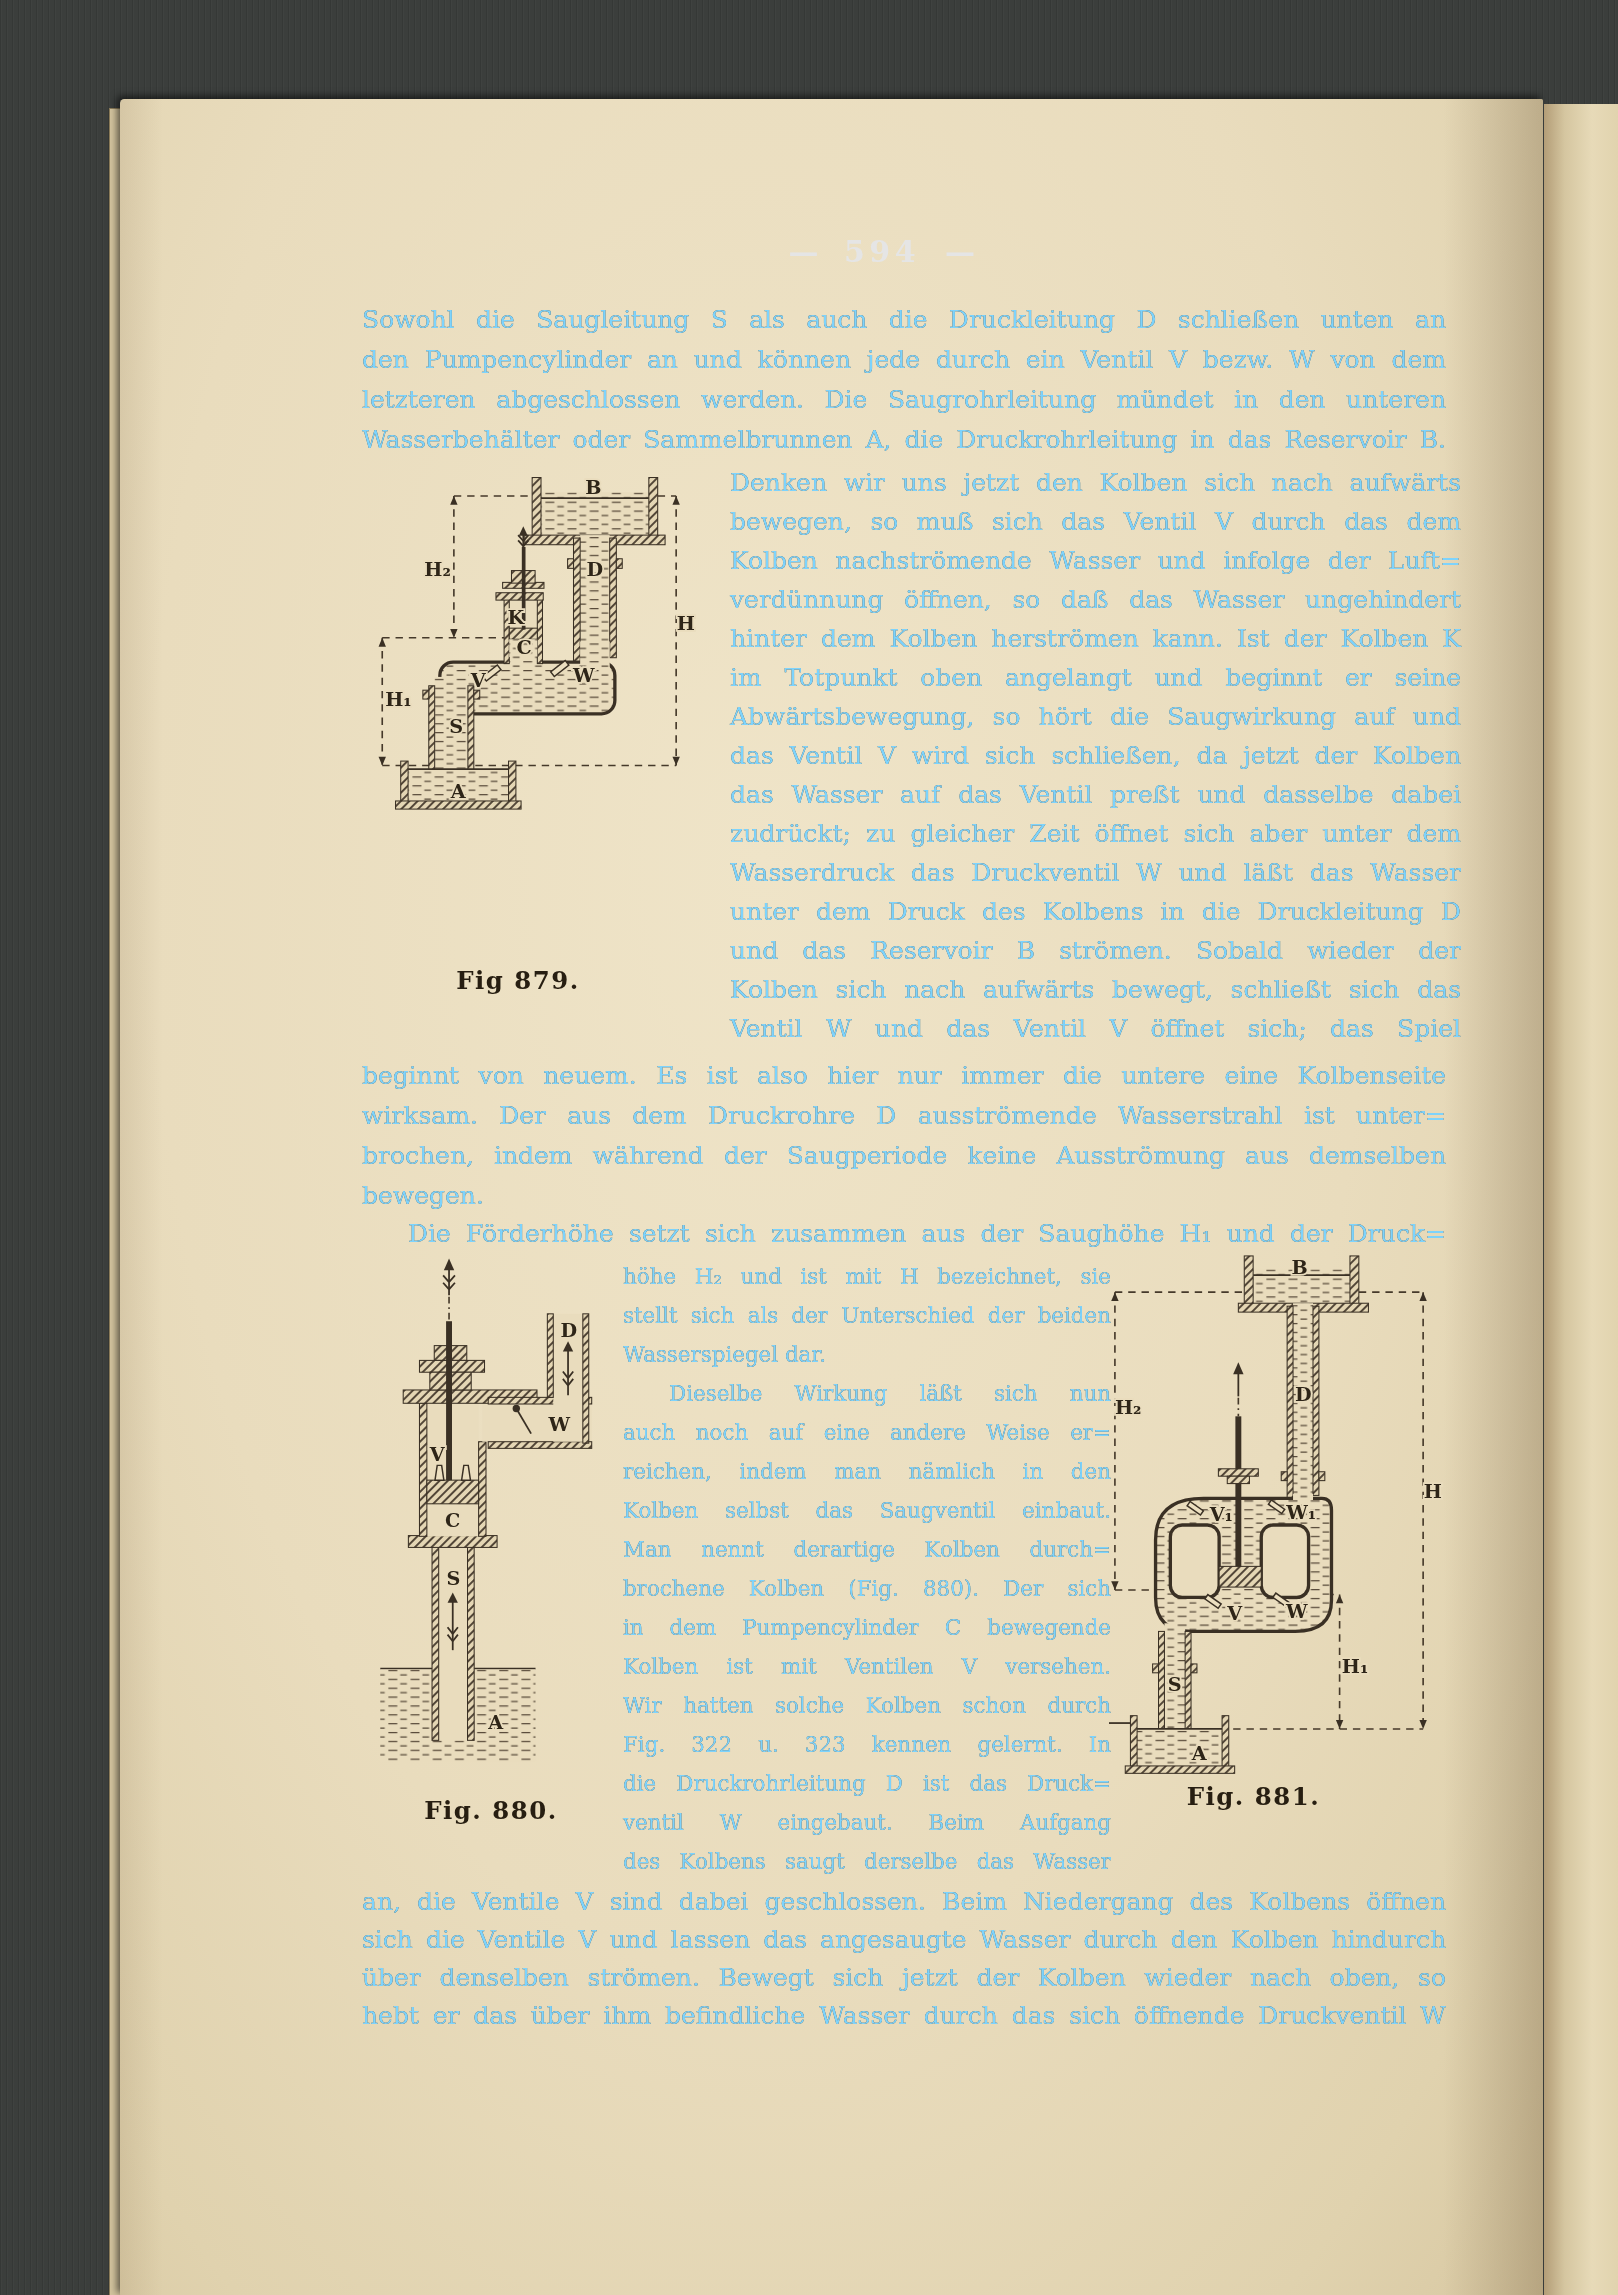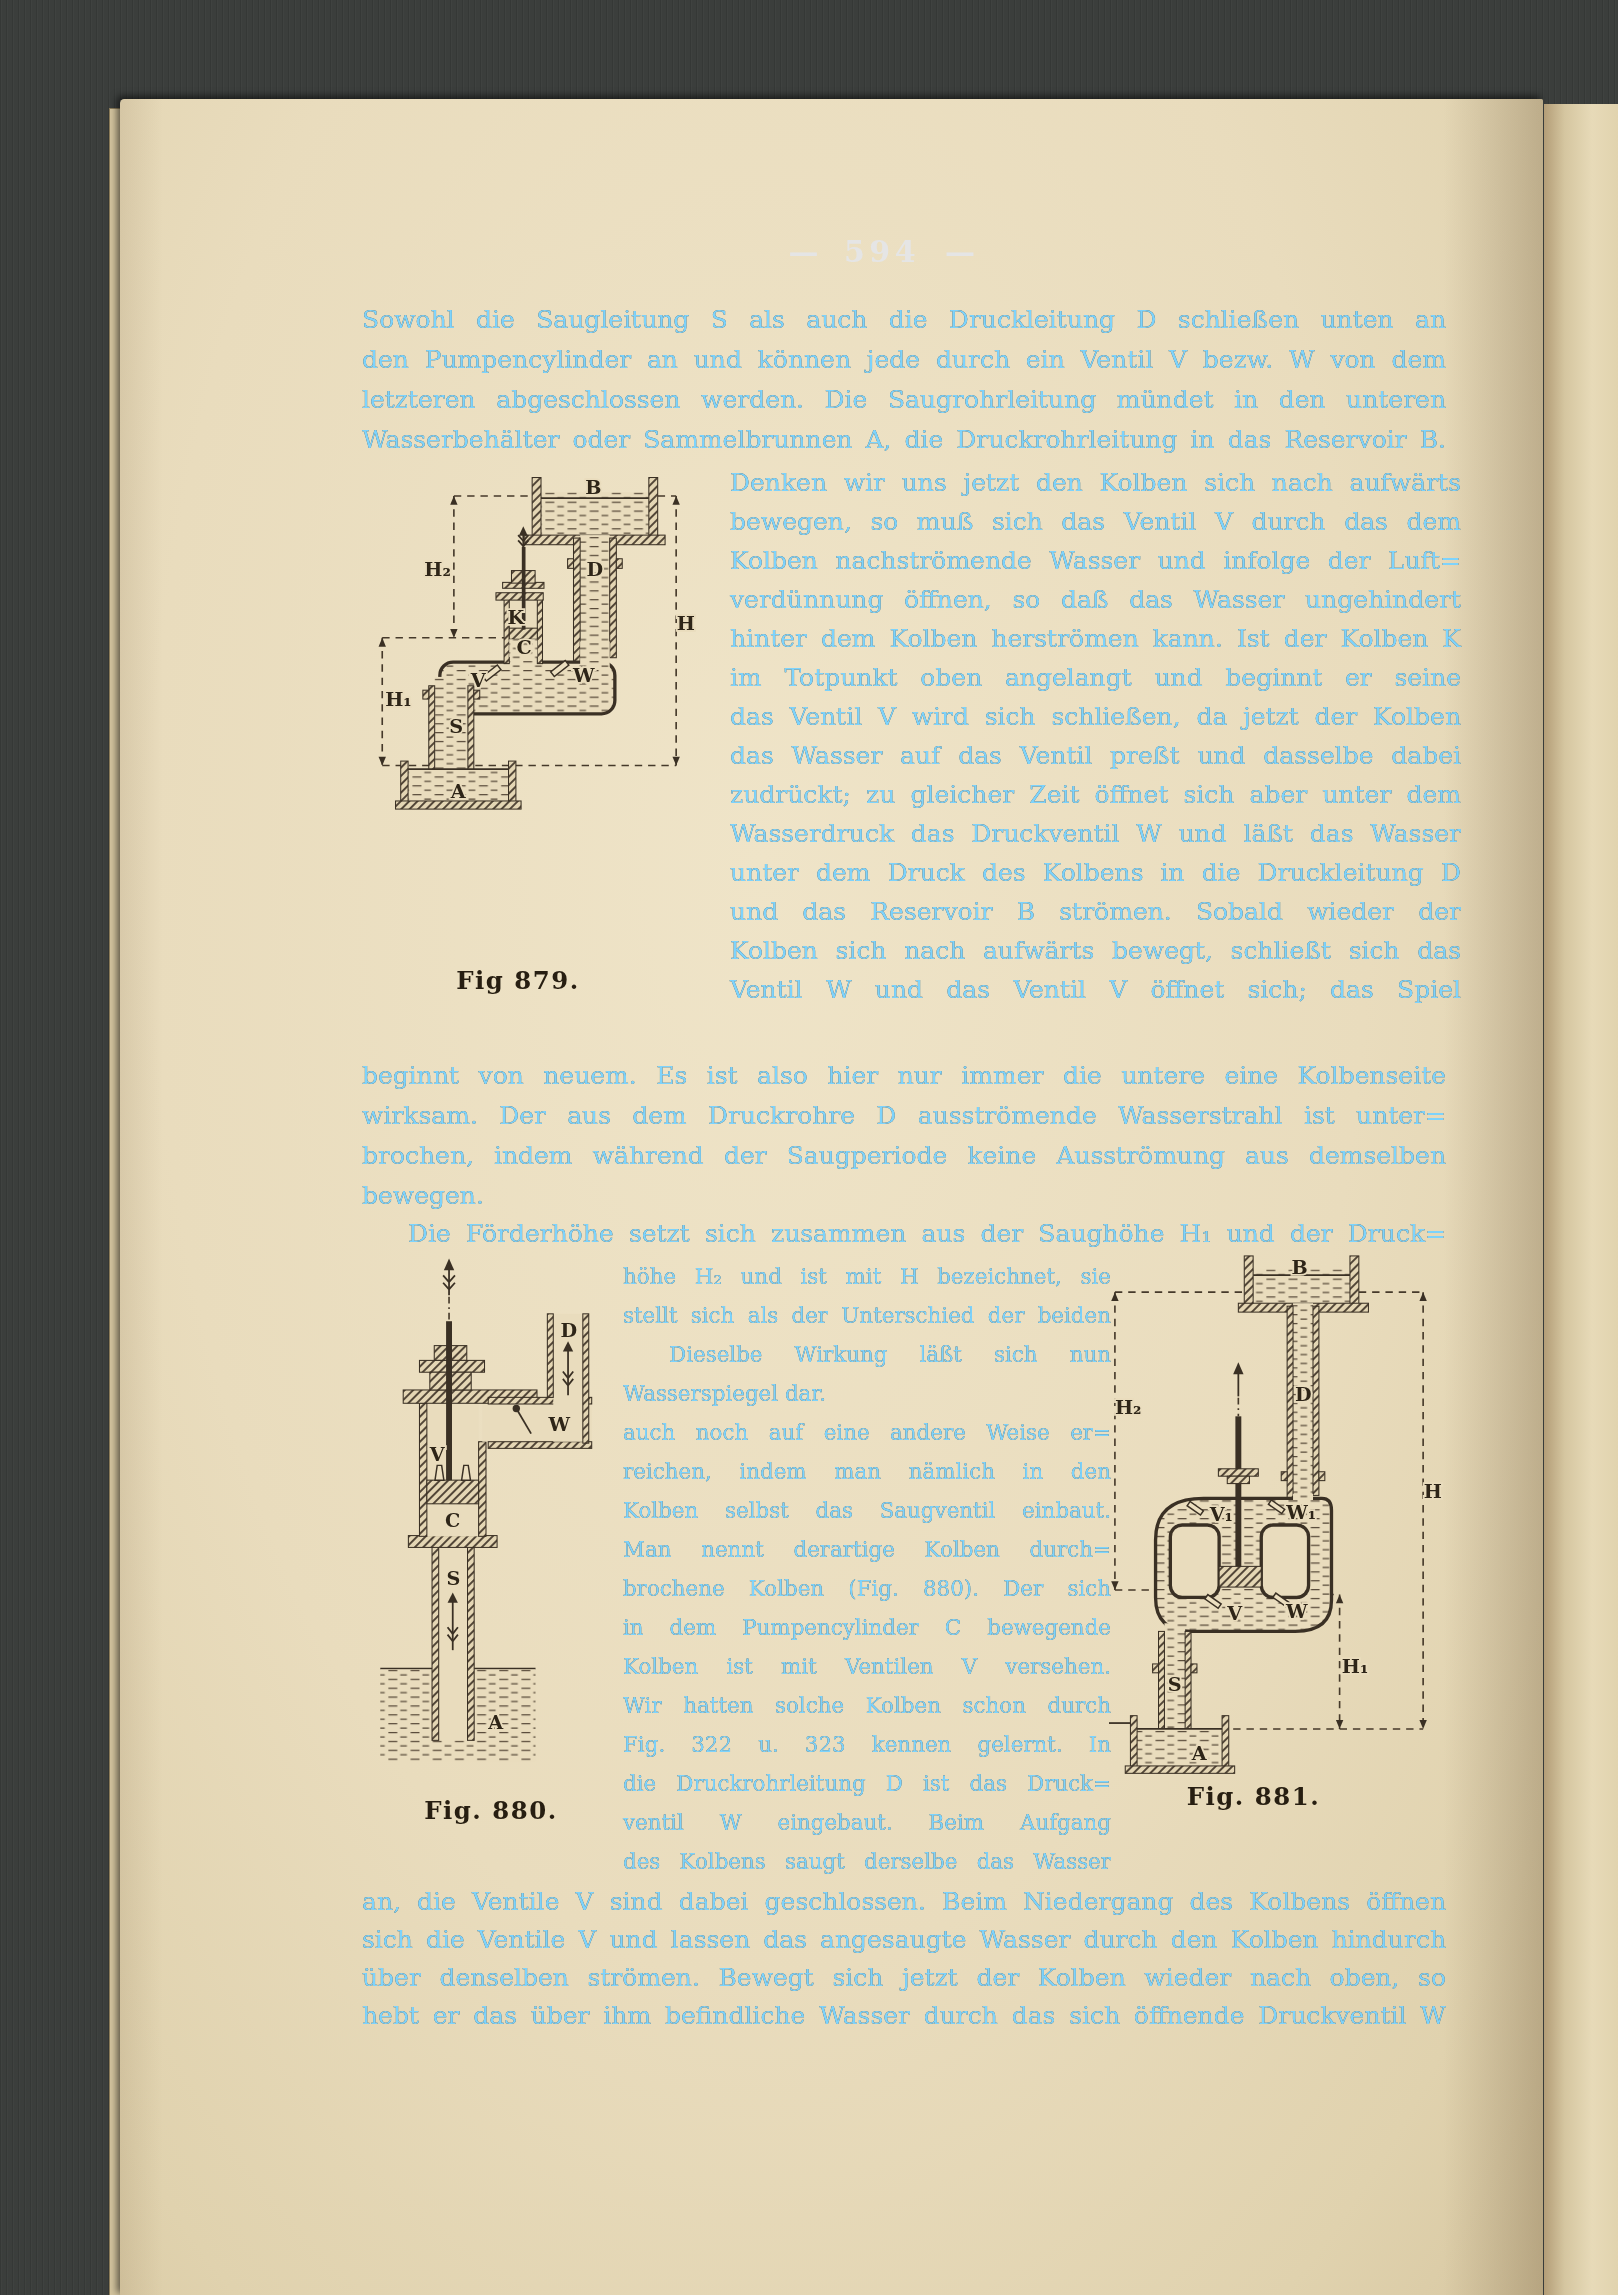--- a/index.html
+++ b/index.html
@@ -168,20 +168,21 @@
 </svg>
 <div id="cap879" class="cap">Fig 879.</div>
 
 <div id="col879" class="tb">
   <div class="ln">Denken wir uns jetzt den Kolben sich nach aufwärts</div>
   <div class="ln">bewegen, so muß sich das Ventil V durch das dem</div>
   <div class="ln">Kolben nachströmende Wasser und infolge der Luft=</div>
   <div class="ln">verdünnung öffnen, so daß das Wasser ungehindert</div>
   <div class="ln">hinter dem Kolben herströmen kann.  Ist der Kolben K</div>
   <div class="ln">im Totpunkt oben angelangt und beginnt er seine</div>
+  <div class="ln">Abwärtsbewegung, so hört die Saugwirkung auf und</div>
   <div class="ln">das Ventil V wird sich schließen, da jetzt der Kolben</div>
   <div class="ln">das Wasser auf das Ventil preßt und dasselbe dabei</div>
   <div class="ln">zudrückt; zu gleicher Zeit öffnet sich aber unter dem</div>
   <div class="ln">Wasserdruck das Druckventil W und läßt das Wasser</div>
   <div class="ln">unter dem Druck des Kolbens in die Druckleitung D</div>
   <div class="ln">und das Reservoir B strömen.  Sobald wieder der</div>
   <div class="ln">Kolben sich nach aufwärts bewegt, schließt sich das</div>
   <div class="ln">Ventil W und das Ventil V öffnet sich; das Spiel</div>
 </div>
 
@@ -245,22 +246,22 @@
   <text class="fl" x="99" y="284">V</text>
   <text class="fl" x="120" y="374">C</text>
   <text class="fl" x="121" y="452">S</text>
   <text class="fl" x="178" y="646">A</text>
 </svg>
 <div id="cap880" class="cap">Fig. 880.</div>
 
 <div id="colmid" class="tb">
   <div class="ln">höhe H₂ und ist mit H bezeichnet, sie</div>
   <div class="ln">stellt sich als der Unterschied der beiden</div>
+  <div class="ln short">Wasserspiegel dar.</div>
   <div class="ln ind">Dieselbe Wirkung läßt sich nun</div>
-  <div class="ln short">Wasserspiegel dar.</div>
   <div class="ln">auch noch auf eine andere Weise er=</div>
   <div class="ln">reichen, indem man nämlich in den</div>
   <div class="ln">Kolben selbst das Saugventil einbaut.</div>
   <div class="ln">Man nennt derartige Kolben durch=</div>
   <div class="ln">brochene Kolben (Fig. 880).  Der sich</div>
   <div class="ln">in dem Pumpencylinder C bewegende</div>
   <div class="ln">Kolben ist mit Ventilen V versehen.</div>
   <div class="ln">Wir hatten solche Kolben schon durch</div>
   <div class="ln">Fig. 322 u. 323 kennen gelernt.  In</div>
   <div class="ln">die Druckrohrleitung D ist das Druck=</div>

